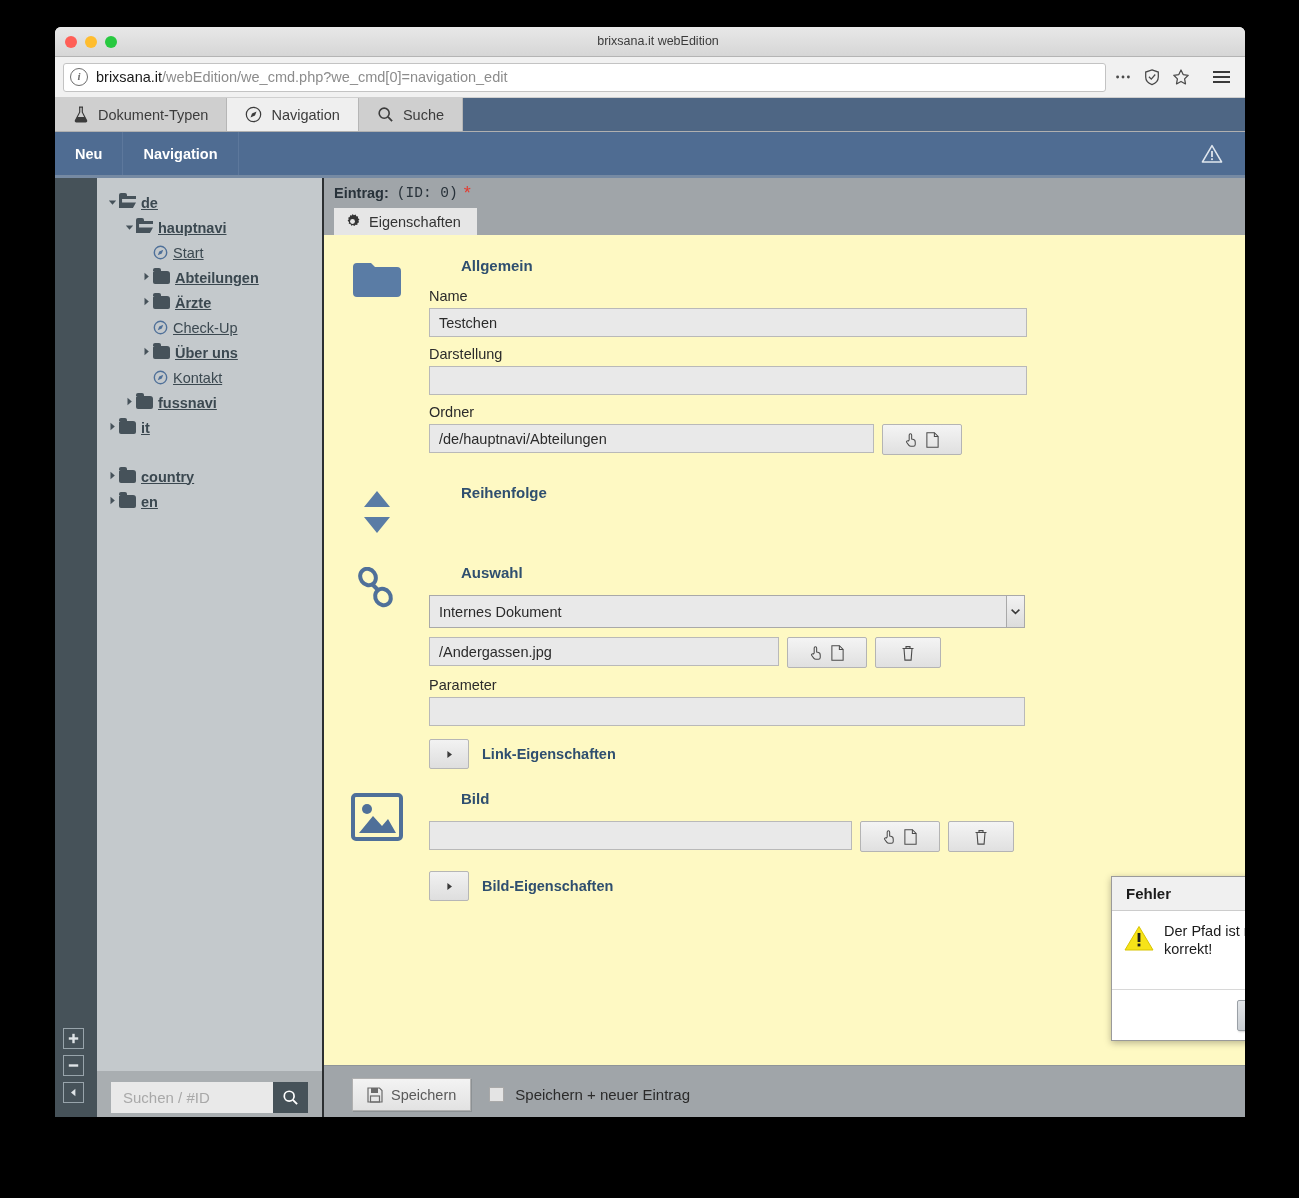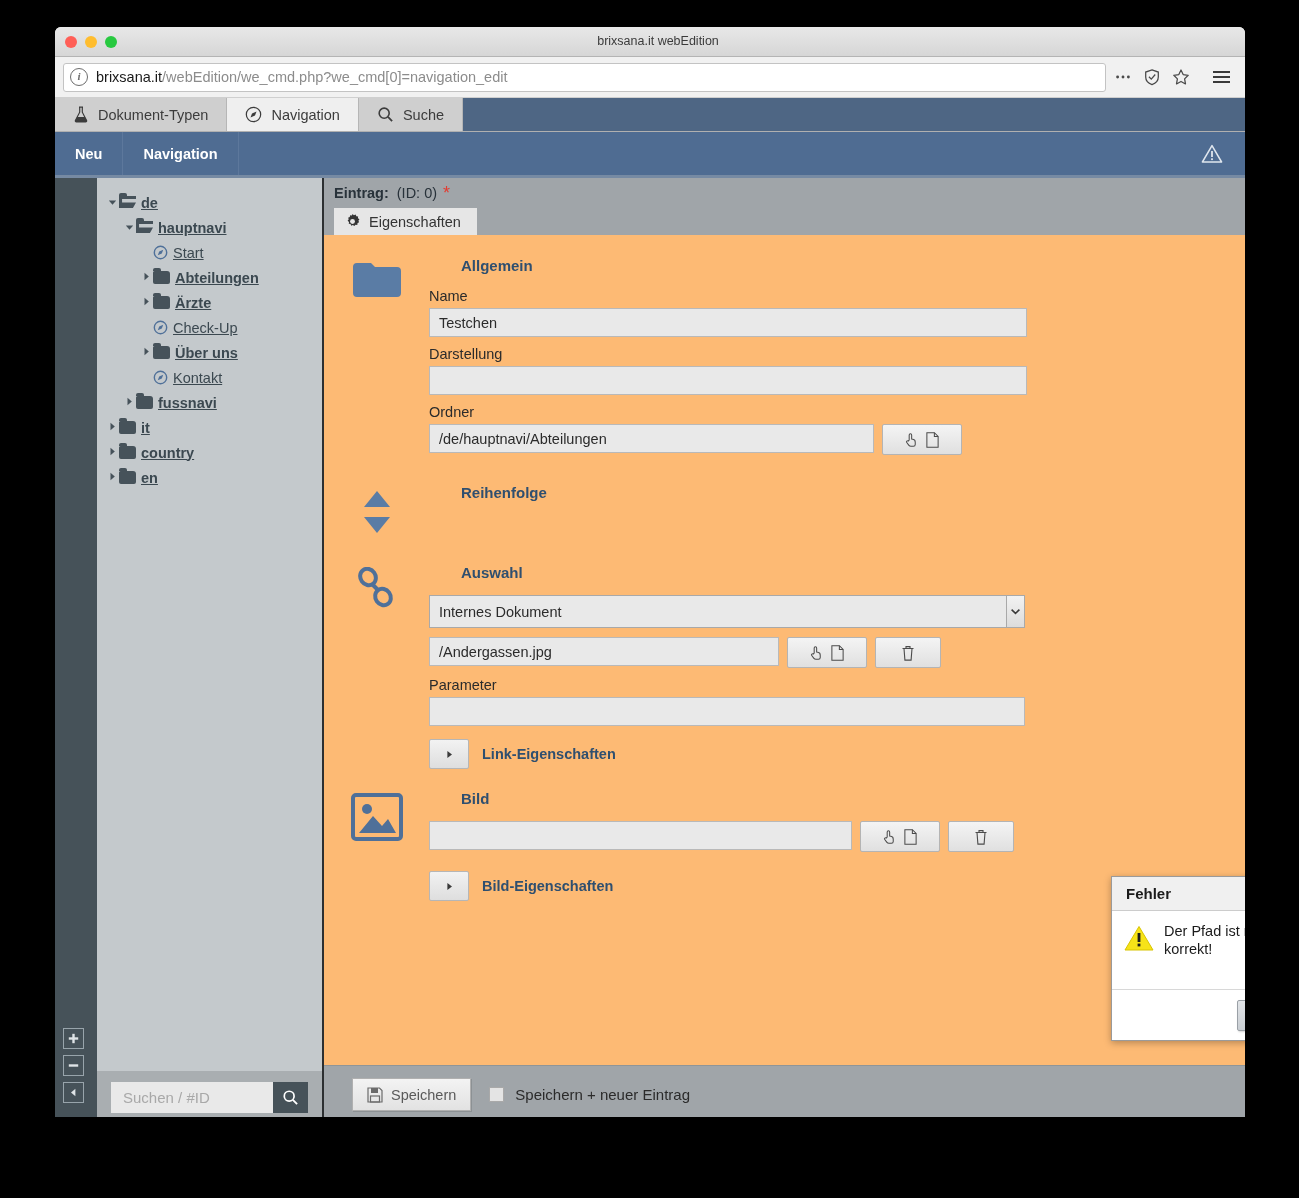--- a/index.html
+++ b/index.html
@@ -147,24 +147,24 @@
     flex: 1; height: 31px; background: #e9e9e9; border: none;
     display: flex; align-items: center; padding: 0 12px;
     font-size: 15px; color: #a8a8a8;
   }
   .searchbtn {
     width: 35px; height: 31px; background: #465259;
     display: flex; align-items: center; justify-content: center;
   }
 
   
-  .content { flex: 1; display: flex; flex-direction: column; background: #fdba74; position: relative; }
+  .content { flex: 1; display: flex; flex-direction: column; background: #fef9c3; position: relative; }
   .content-head { height: 30px; background: #a0a5a9; display: flex; align-items: center; padding-left: 10px; }
   .content-head .lbl { font-size: 14.5px; color: #28323a; font-weight: bold; }
-  .content-head .idv { font-size: 14.5px; color: #28323a; margin-left: 8px; }
+  .content-head .idv { font-size: 14.5px; color: #28323a; margin-left: 8px; font-family: Liberation Mono, monospace; }
   .asterisk { color: #e23c32; font-size: 18px; margin-left: 6px; line-height: 1; }
 
   .tabrow { height: 27px; background: #a0a5a9; display: flex; align-items: flex-start; padding-left: 10px; }
   .etab {
     background: #e6e6e6; height: 27px; display: flex; align-items: center;
     gap: 9px; padding: 0 16px 0 11px; font-size: 14.5px; color: #343434;
   }
 
   .form { flex: 1; padding: 22px 0 0 0; position: relative; overflow: hidden; }
 
@@ -418,21 +418,21 @@
               <span class="folder-closed"></span>
               <span class="tlabel">fussnavi</span>
             </div>
             <div class="trow tw" style="padding-left: 0px;">
               <span class="caret"><svg width="7" height="9" viewBox="0 0 7 9">
                   <path d="M1.5 0.8 L1.5 8.2 L5.8 4.5 Z" fill="#46525a"></path>
                 </svg></span>
               <span class="folder-closed"></span>
               <span class="tlabel">it</span>
             </div>
-            <div class="trow tw" style="padding-left: 0px;">
+            <div class="trow tw" style="padding-left: 0px; margin-top: 24px;">
               <span class="caret"><svg width="7" height="9" viewBox="0 0 7 9">
                   <path d="M1.5 0.8 L1.5 8.2 L5.8 4.5 Z" fill="#46525a"></path>
                 </svg></span>
               <span class="folder-closed"></span>
               <span class="tlabel">country</span>
             </div>
             <div class="trow tw" style="padding-left: 0px;">
               <span class="caret"><svg width="7" height="9" viewBox="0 0 7 9">
                   <path d="M1.5 0.8 L1.5 8.2 L5.8 4.5 Z" fill="#46525a"></path>
                 </svg></span>

